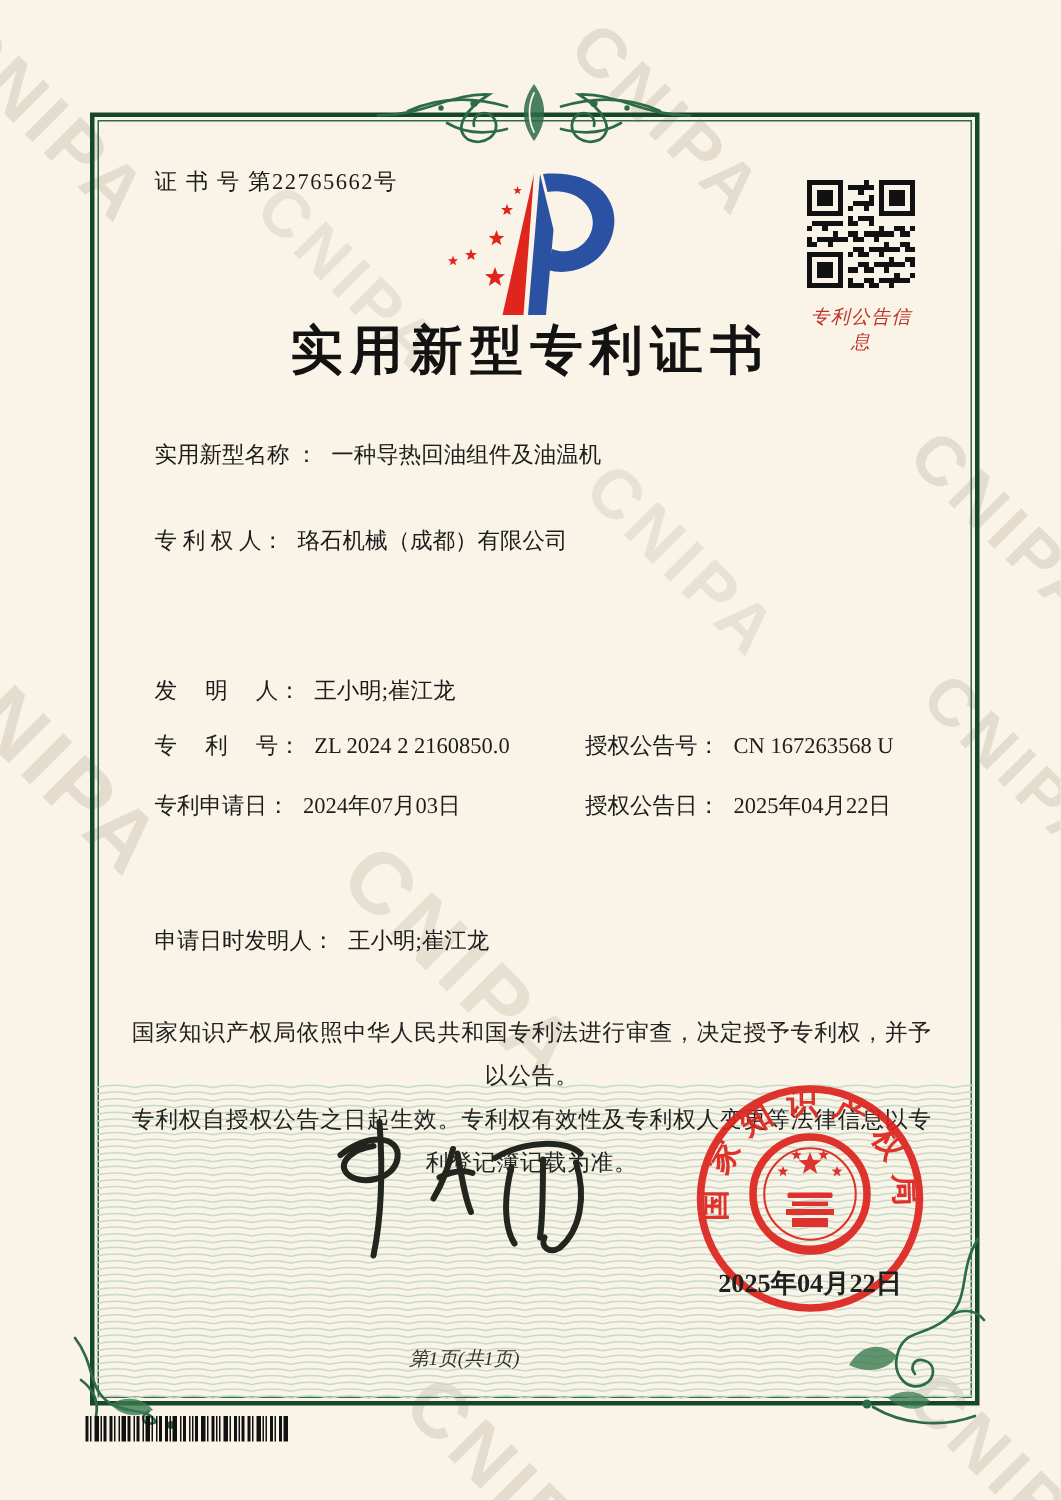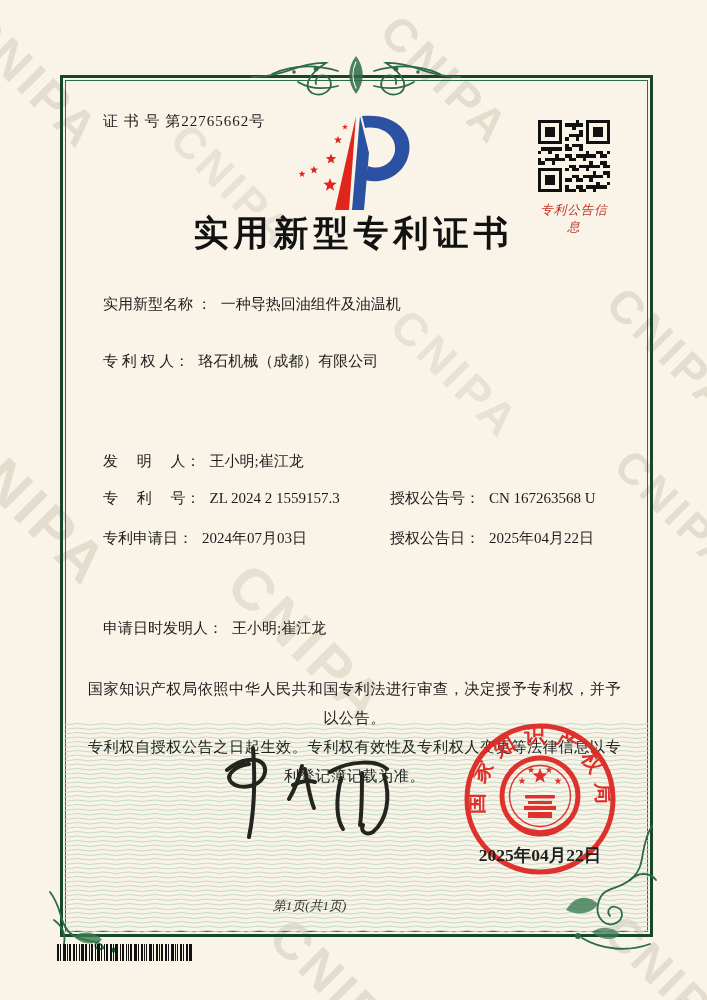--- a/index.html
+++ b/index.html
@@ -393,21 +393,21 @@
     <span class="lab">实用新型名称 ：</span><span class="val">一种导热回油组件及油温机</span>
   </div>
   <div class="abs frow" style="top:349px;">
     <span class="lab">专 利 权 人：</span><span class="val">珞石机械（成都）有限公司</span>
   </div>
   <div class="abs frow" style="top:449px;">
     <span class="lab">发　 明　 人：</span><span class="val">王小明;崔江龙</span>
   </div>
   <div class="abs frow" style="top:486px;">
     <span class="fpair" style="left:0;">
-      <span class="lab">专　 利　 号：</span><span class="val">ZL 2024 2 1559157.3</span>
+      <span class="lab">专　 利　 号：</span><span class="val">ZL 2024 2 2160850.0</span>
     </span>
     <span class="fpair" style="left:287px;">
       <span class="lab">授权公告号：</span><span class="val">CN 167263568 U</span>
     </span>
   </div>
   <div class="abs frow" style="top:526px;">
     <span class="fpair" style="left:0;">
       <span class="lab">专利申请日：</span><span class="val">2024年07月03日</span>
     </span>
     <span class="fpair" style="left:287px;">

